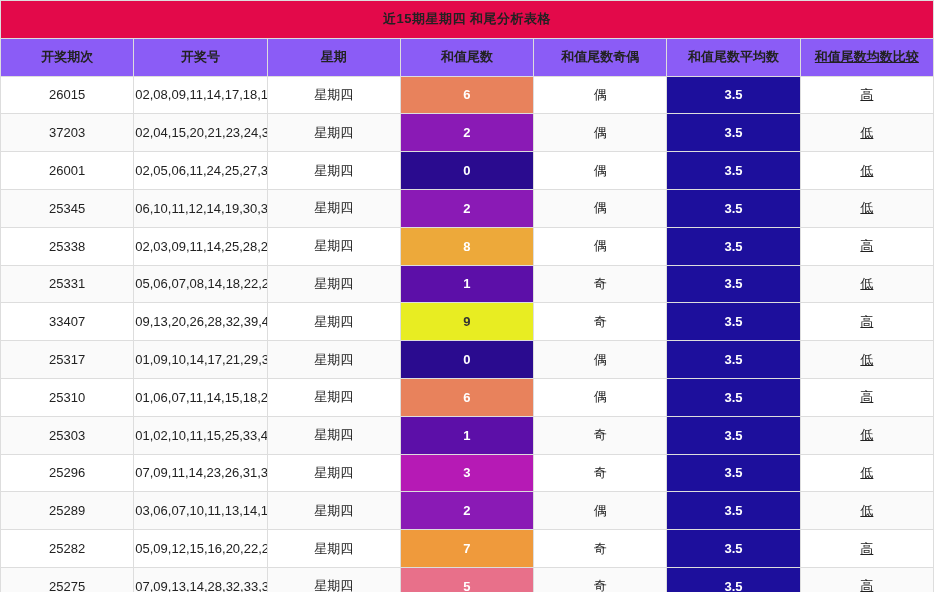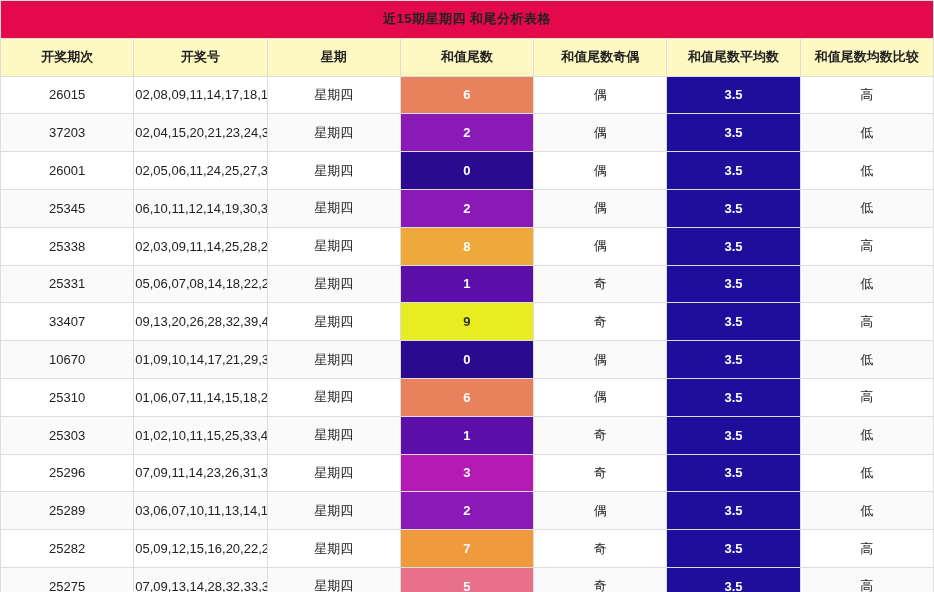--- a/index.html
+++ b/index.html
@@ -27,21 +27,21 @@
     background: #e3094a;
     color: #ffffff;
     font-size: 17px;
     font-weight: bold;
     text-align: center;
     height: 30px;
     letter-spacing: 0.5px;
     border: 1px solid #e3094a;
   }
   .head-row td {
-    background: #fef9c3;
+    background: #8b5cf6;
     color: #ffffff;
     font-size: 13.5px;
     font-weight: bold;
     text-align: center;
     height: 34px;
     border: 1px solid #f3d0dc;
   }
   .lottery td {
     border: 1px solid #dddddd;
     text-align: center;
@@ -50,21 +50,21 @@
     height: 34.8px;
     overflow: hidden;
     white-space: nowrap;
   }
   .c-issue { width: 86px; }
   .c-nums  { width: 344px; }
   .c-week  { width: 60px; margin-left: 40px; }
   .c-tail  { width: 84px; }
   .c-oe    { width: 102px; }
   .c-avg   { width: 122px; }
-  .c-cmp   { width: 134px; }
+  .c-cmp   { width: 134px; text-decoration: underline; }
 
   .cell-nums {
     font-size: 12.5px;
     letter-spacing: 0px;
   }
   .cell-avg {
     background: #1d0f9c;
     color: #ffffff;
     font-weight: bold;
   }
@@ -151,21 +151,21 @@
         <tr class="row-odd">
           <td class="c-issue">33407</td>
           <td class="c-nums cell-nums">09,13,20,26,28,32,39,42,43,46,47,49,50,60,61,62,63,64,66,79</td>
           <td class="c-week">星期四</td>
           <td class="c-tail tail-cell" style="background: rgb(232, 237, 34); color: rgb(51, 51, 51);">9</td>
           <td class="c-oe">奇</td>
           <td class="c-avg cell-avg" style="background: rgb(29, 15, 156); color: rgb(255, 255, 255);">3.5</td>
           <td class="c-cmp">高</td>
         </tr>
         <tr class="row-even">
-          <td class="c-issue">10670</td>
+          <td class="c-issue">25317</td>
           <td class="c-nums cell-nums">01,09,10,14,17,21,29,31,36,38,41,44,55,56,58,62,67,68,74,79</td>
           <td class="c-week">星期四</td>
           <td class="c-tail tail-cell" style="background: rgb(42, 11, 143); color: rgb(255, 255, 255);">0</td>
           <td class="c-oe">偶</td>
           <td class="c-avg cell-avg" style="background: rgb(29, 15, 156); color: rgb(255, 255, 255);">3.5</td>
           <td class="c-cmp">低</td>
         </tr>
         <tr class="row-odd">
           <td class="c-issue">25310</td>
           <td class="c-nums cell-nums">01,06,07,11,14,15,18,28,30,31,35,48,55,59,61,65,67,69,70,76</td>

